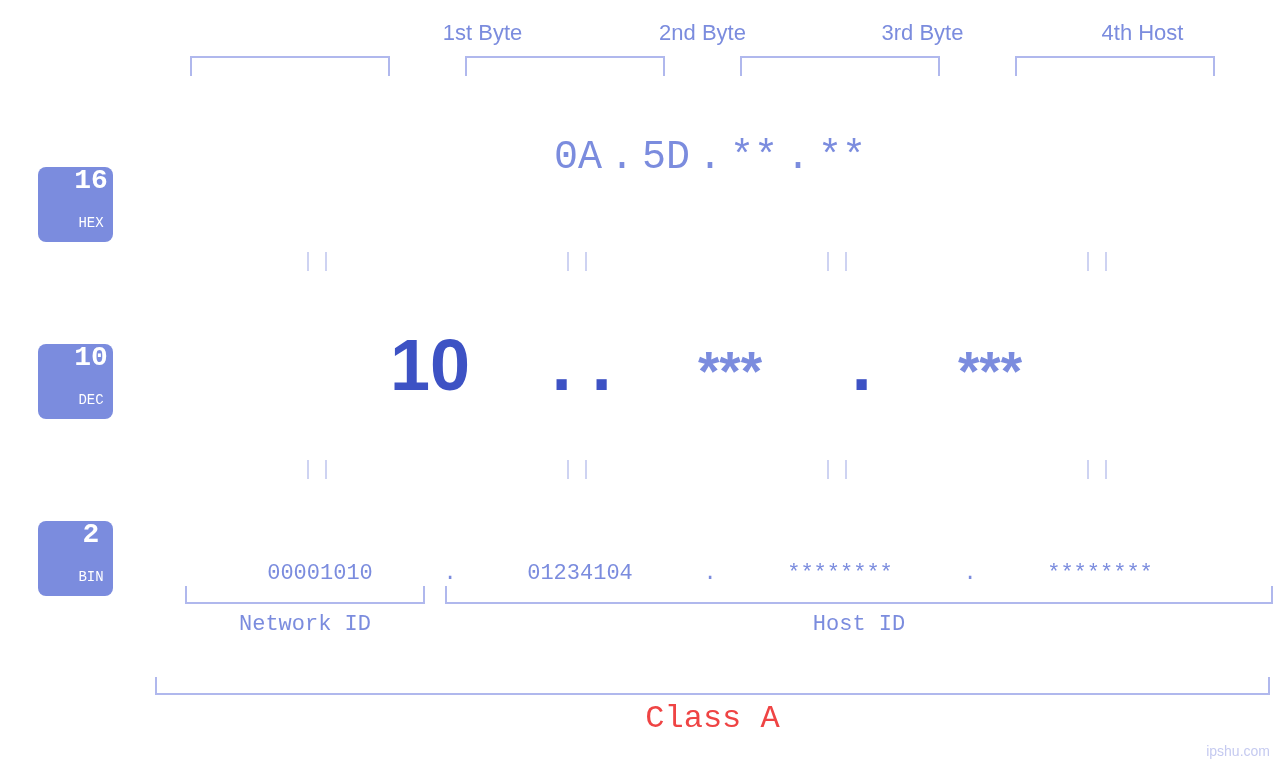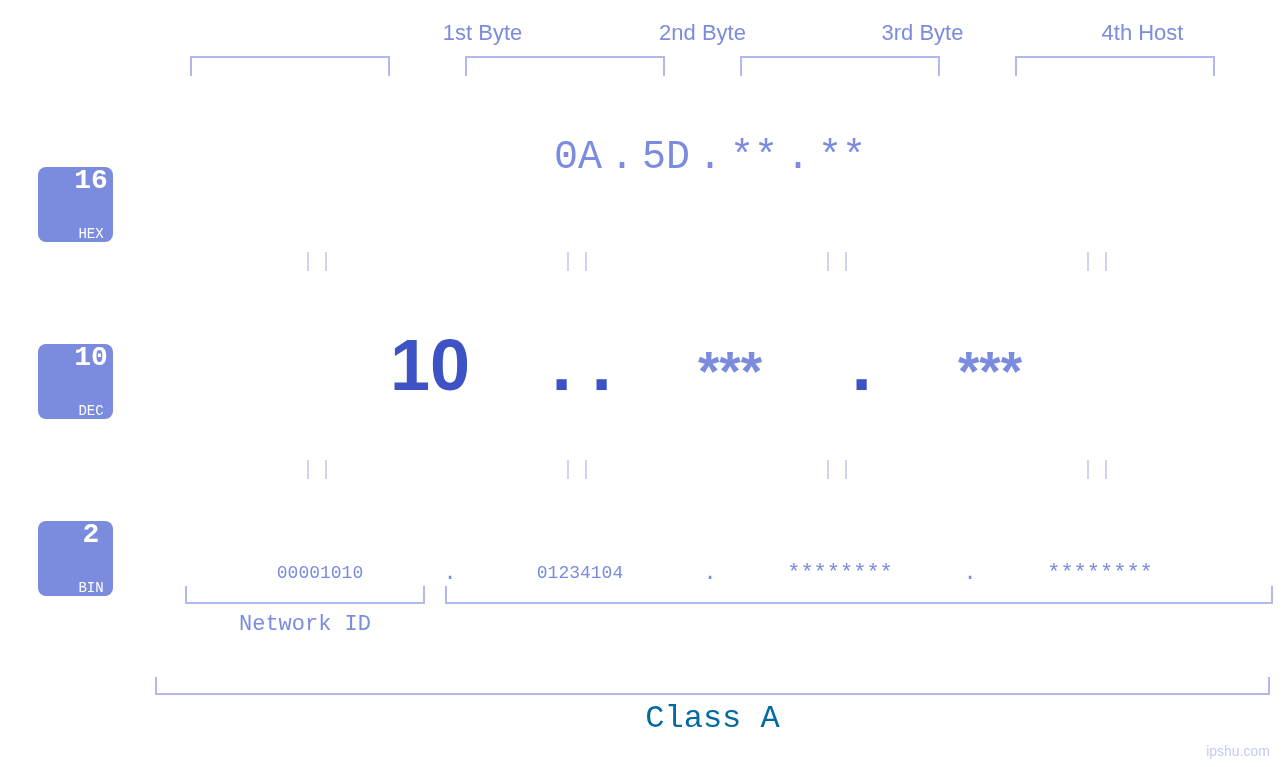--- a/index.html
+++ b/index.html
@@ -78,34 +78,34 @@
 
     .label-badge {
       background: #7b8cde;
       color: white;
       width: 75px;
       height: 75px;
       border-radius: 8px;
       display: flex;
       flex-direction: column;
       align-items: center;
-      justify-content: space-between;
+      justify-content: flex-start;
       padding-left: 32px;
     }
 
     .label-badge .num {
       font-size: 28px;
       font-weight: bold;
       line-height: 1;
     }
 
     .label-badge .base {
       font-size: 14px;
       font-weight: normal;
-      margin-top: 2px;
+      margin-top: 20px;
     }
 
     
     .data-area {
       flex: 1;
       display: flex;
       flex-direction: column;
       position: relative;
       gap: 23px;
     }
@@ -143,21 +143,21 @@
     }
 
     .dec-val.masked {
       color: #7b8cde;
       font-size: 55px;
     }
 
     
     .bin-val {
       color: #7b8cde;
-      font-size: 18px;
+      font-size: 22px;
       font-family: 'Courier New', Courier, monospace;
       width: 220px;
       text-align: center;
     }
 
     .bin-val.masked {
       font-size: 22px;
     }
 
     
@@ -318,22 +318,23 @@
 
       <div style="width:240px; height:18px; border:2px solid #b0b8ed; border-top:none; margin-left:30px;"></div>
 
       <div style="width:20px;"></div>
 
       <div style="flex:1; height:18px; border:2px solid #b0b8ed; border-top:none; margin-right:10px;"></div>
     </div>
     <div style="display:flex; margin-top:8px;">
       <div style="width:240px; text-align:center; margin-left:30px; color:#7b8cde; font-size:22px; font-family:'Courier New',monospace;">Network ID</div>
       <div style="width:20px;"></div>
+      <div style="flex:1; text-align:center; margin-right:10px; color:#7b8cde; font-size:22px; font-family:'Courier New',monospace;">Host ID</div>
     </div>
   </div>
 
   <div style="position:absolute; bottom:72px; left:155px; right:15px; height:18px; border:2px solid #b0b8ed; border-top:none;"></div>
 
-  <div style="position:absolute; bottom:30px; left:155px; right:15px; text-align:center; color:#0369a1; font-size:32px; font-family:'Courier New',monospace;">Class A</div>
+  <div style="position:absolute; bottom:30px; left:155px; right:15px; text-align:center; color:#ef4444; font-size:32px; font-family:'Courier New',monospace;">Class A</div>
 
   <div class="watermark">ipshu.com</div>
 
 </div>
 
 </body></html>

